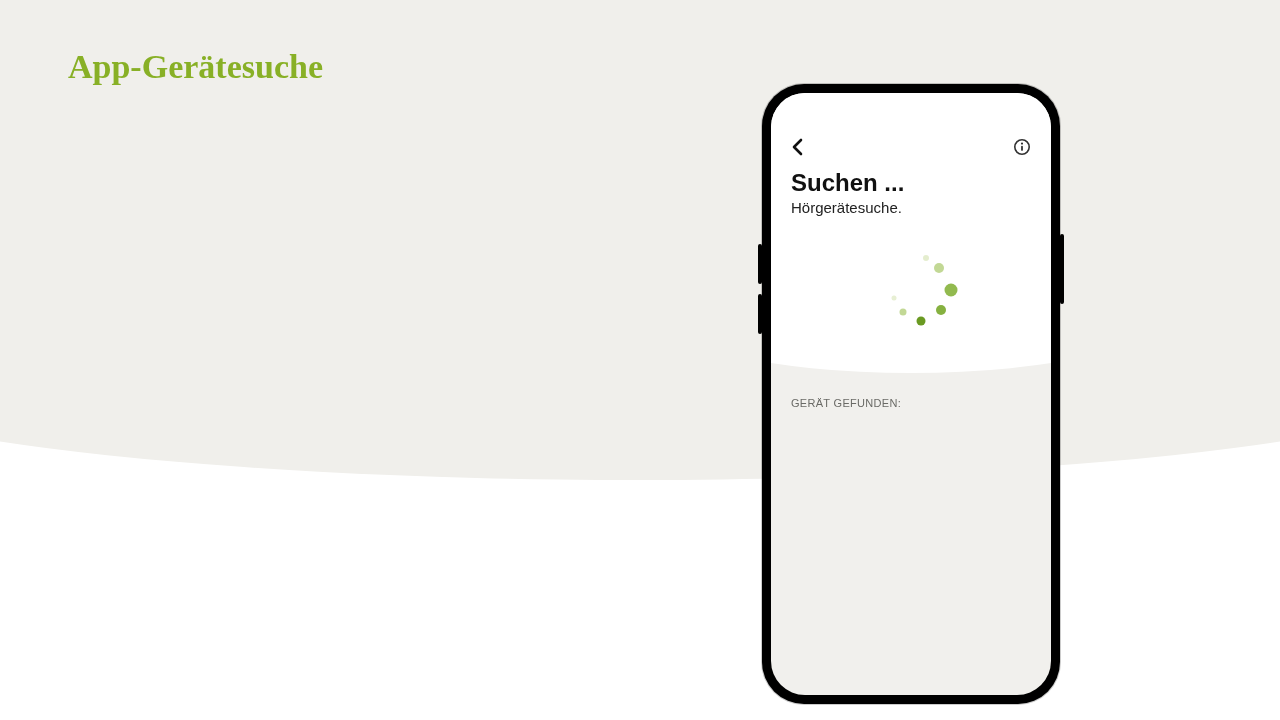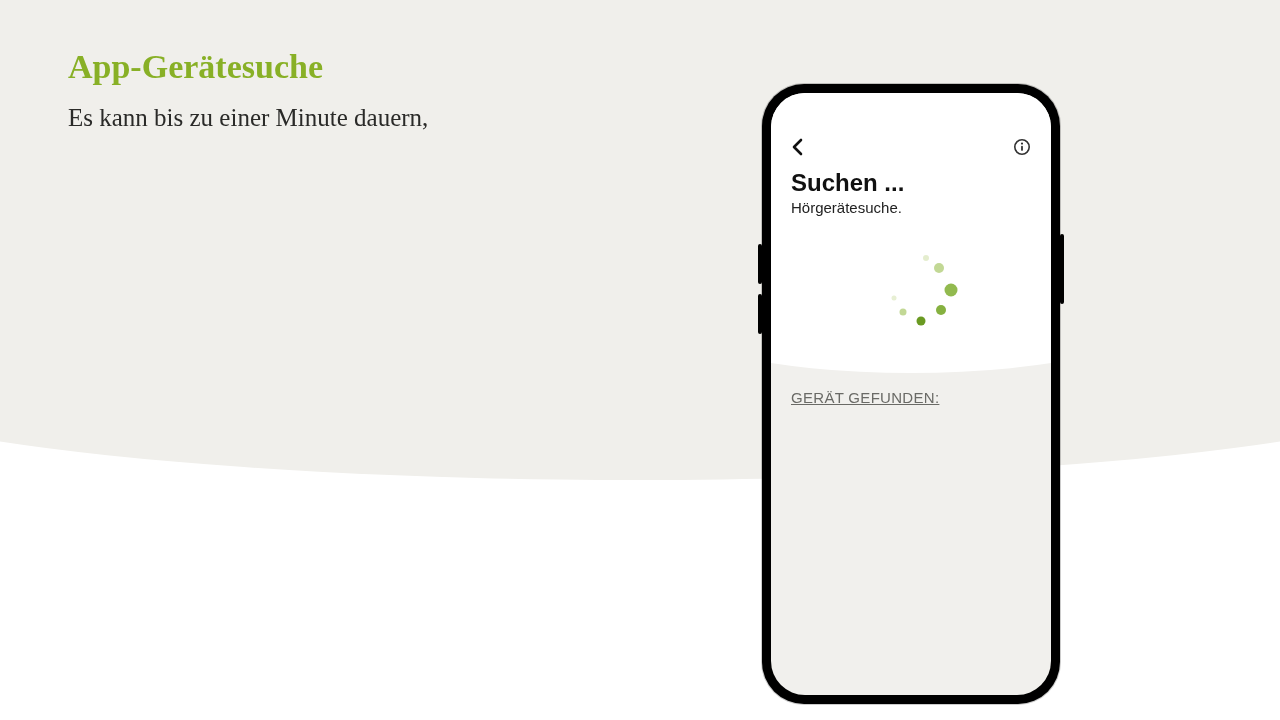--- a/index.html
+++ b/index.html
@@ -18,21 +18,21 @@
 
   .content {
     position: absolute;
     left: 68px; top: 48px;
     width: 560px;
   }
   .heading {
     color: #88b026;
     font-size: 34px;
     font-weight: 600;
-    margin-bottom: 12px;
+    margin-bottom: 6px;
     font-family: Georgia, 'Times New Roman', serif;
   }
   .desc {
     color: #2a2a28;
     font-size: 25px;
     line-height: 1.6;
     font-family: Georgia, 'Times New Roman', serif;
   }
 
   
@@ -94,33 +94,33 @@
   }
 
   .spinner {
     position: absolute; top: 155px; left: 0; right: 0;
     height: 90px;
     display: flex; align-items: center; justify-content: center;
   }
   .spinner svg { display: block; }
 
   .found-label {
-    position: absolute; top: 296px; left: 20px;
-    font-size: 15px; color: #6a6a66; letter-spacing: .3px; text-decoration: underline;
+    position: absolute; top: 304px; left: 20px;
+    font-size: 11px; color: #6a6a66; letter-spacing: .3px;
   }
 </style>
 </head>
 <body>
 
 <div class="bg-upper"></div>
 
 <div class="content">
   <div class="heading">App-Gerätesuche</div>
   <div class="desc">
-    <span>Es kann bis zu einer Minute dauern,</span><br>
+    <br>
   </div>
 </div>
 
 <div class="phone">
   <div class="btn-l1"></div>
   <div class="btn-l2"></div>
   <div class="btn-r"></div>
   <div class="screen">
     <div class="screen-upper"></div>
     <div class="screen-inner">

